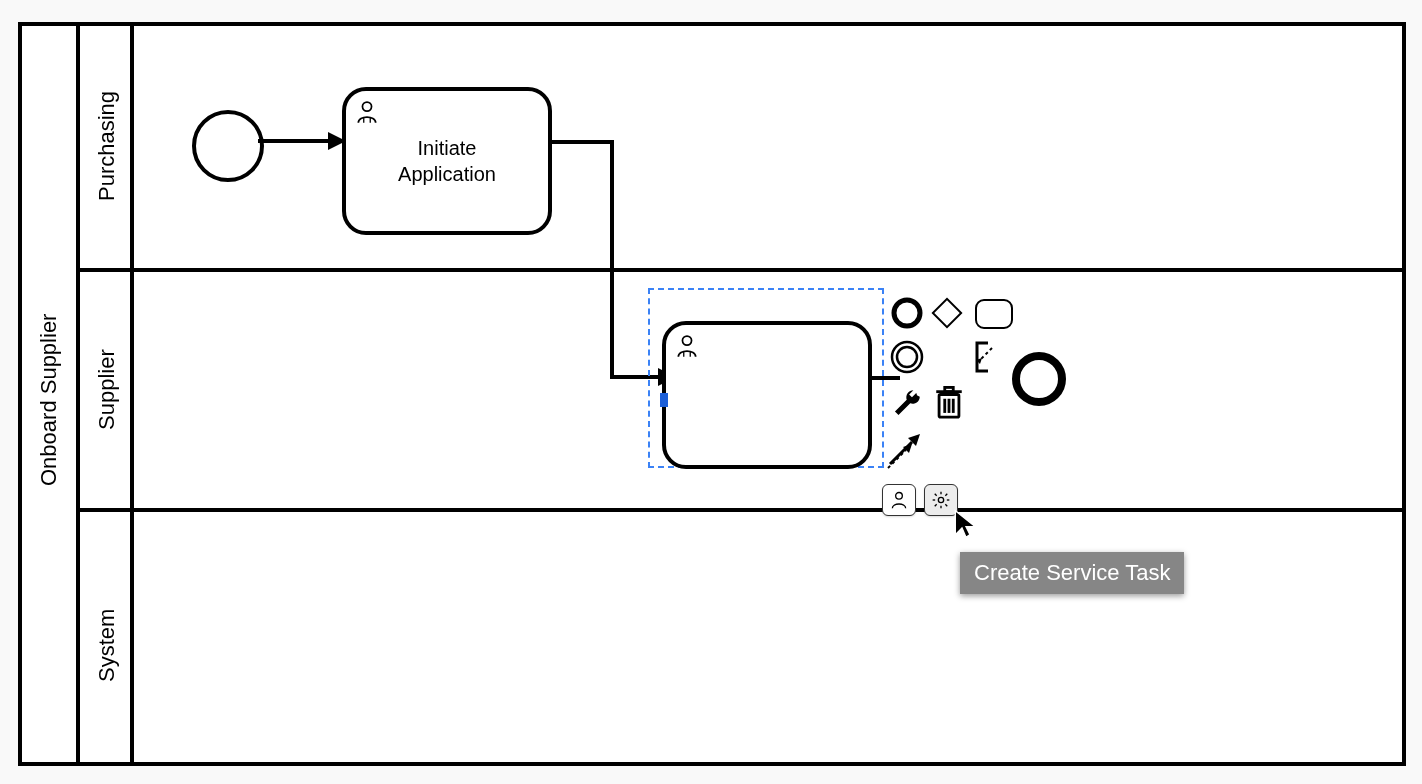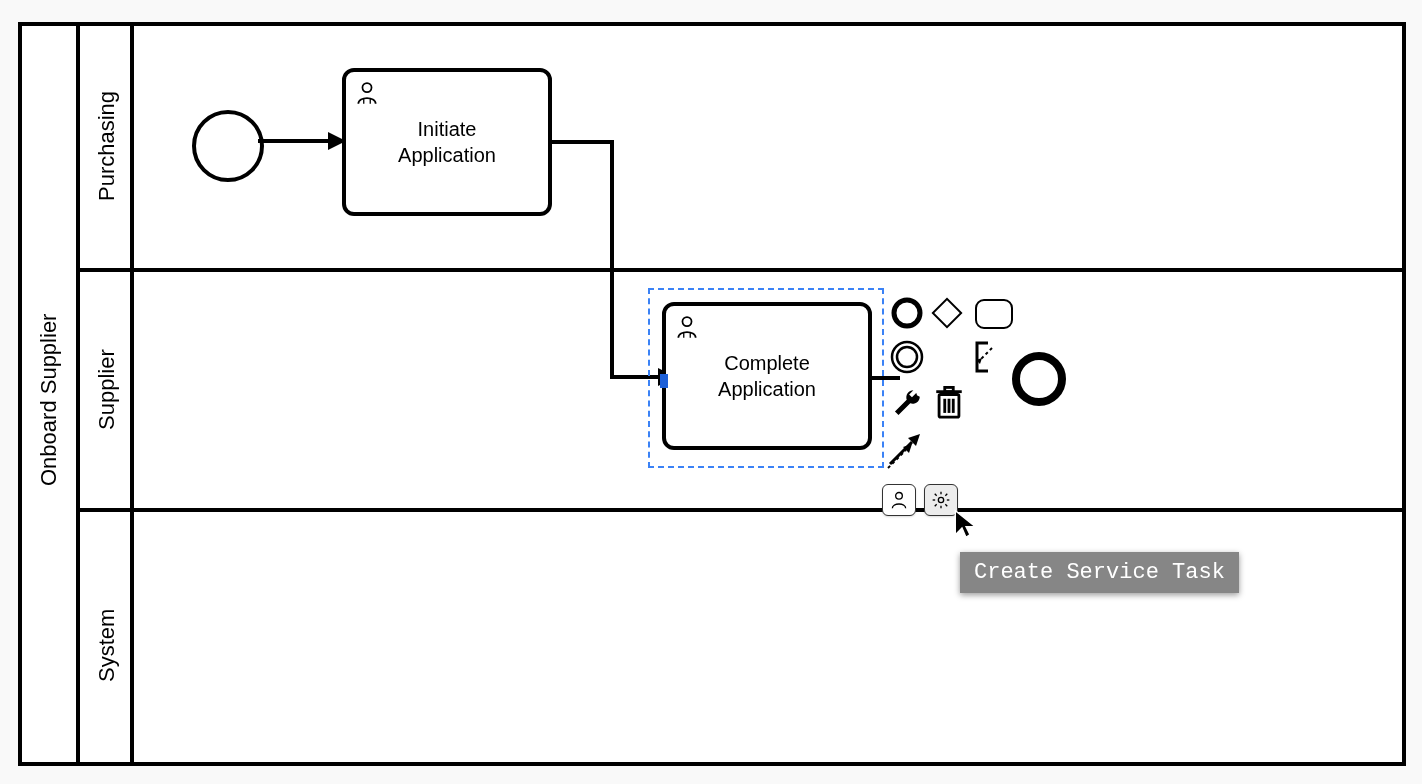--- a/index.html
+++ b/index.html
@@ -32,28 +32,29 @@
     font-size: 22px;
   }
   .lane-divider {
     position: absolute;
     border-top: 4px solid #000;
     height: 0;
   }
   .task {
     position: absolute;
     border: 4px solid #000;
-    border-radius: 12px;
+    border-radius: 24px;
     background: #fff;
     text-align: center;
     display: flex;
     align-items: center;
     justify-content: center;
     padding: 0 10px;
     box-sizing: border-box;
+    margin-top: 19px;
   }
   .task .label {
     line-height: 1.3;
   }
   .selection-box {
     position: absolute;
     border: 2px dashed #3b82f6;
     box-sizing: border-box;
     pointer-events: none;
   }
@@ -79,21 +80,20 @@
     background: #ececec;
   }
   .tooltip {
     position: absolute;
     background: #868686;
     color: #fff;
     padding: 8px 14px;
     font-size: 22px;
     box-shadow: 0 2px 6px rgba(0,0,0,0.4);
     white-space: nowrap;
-    font-family: Liberation Mono, monospace;
   }
   svg { display: block; }
   .context-item { position: absolute; }
 </style>
 </head>
 <body>
 
 <div class="canvas">
 
   <div class="pool" style="left:18px; top:22px; width:1388px; height:744px;"></div>
@@ -136,24 +136,20 @@
   </div>
 
   <svg style="position:absolute; left:552px; top:132px; width:130px; height:260px;">
     <polyline points="0,10 60,10 60,245 106,245" fill="none" stroke="#000" stroke-width="4"></polyline>
     <polygon points="106,236 124,245 106,254" fill="#000"></polygon>
   </svg>
 
   <div class="selection-box" style="left:648px; top:288px; width:236px; height:180px;"></div>
 
   <div class="task" style="left:662px; top:302px; width:210px; height:148px;">
-    <div class="label">
-      <span>Complete</span><br>
-      <span>Application</span>
-    </div>
     <svg style="position:absolute; left:8px; top:8px;" width="26" height="26" viewBox="0 0 24 24">
       <circle cx="12" cy="7" r="4.2" fill="none" stroke="#000" stroke-width="1.6"></circle>
       <path d="M4 22 C4 15, 20 15, 20 22" fill="none" stroke="#000" stroke-width="1.6"></path>
       <line x1="9" y1="17" x2="9" y2="22" stroke="#000" stroke-width="1.2"></line>
       <line x1="15" y1="17" x2="15" y2="22" stroke="#000" stroke-width="1.2"></line>
     </svg>
 
     <div style="position:absolute; left:-6px; top:68px; width:8px; height:14px; background:#1e60d8;"></div>
   </div>
 

